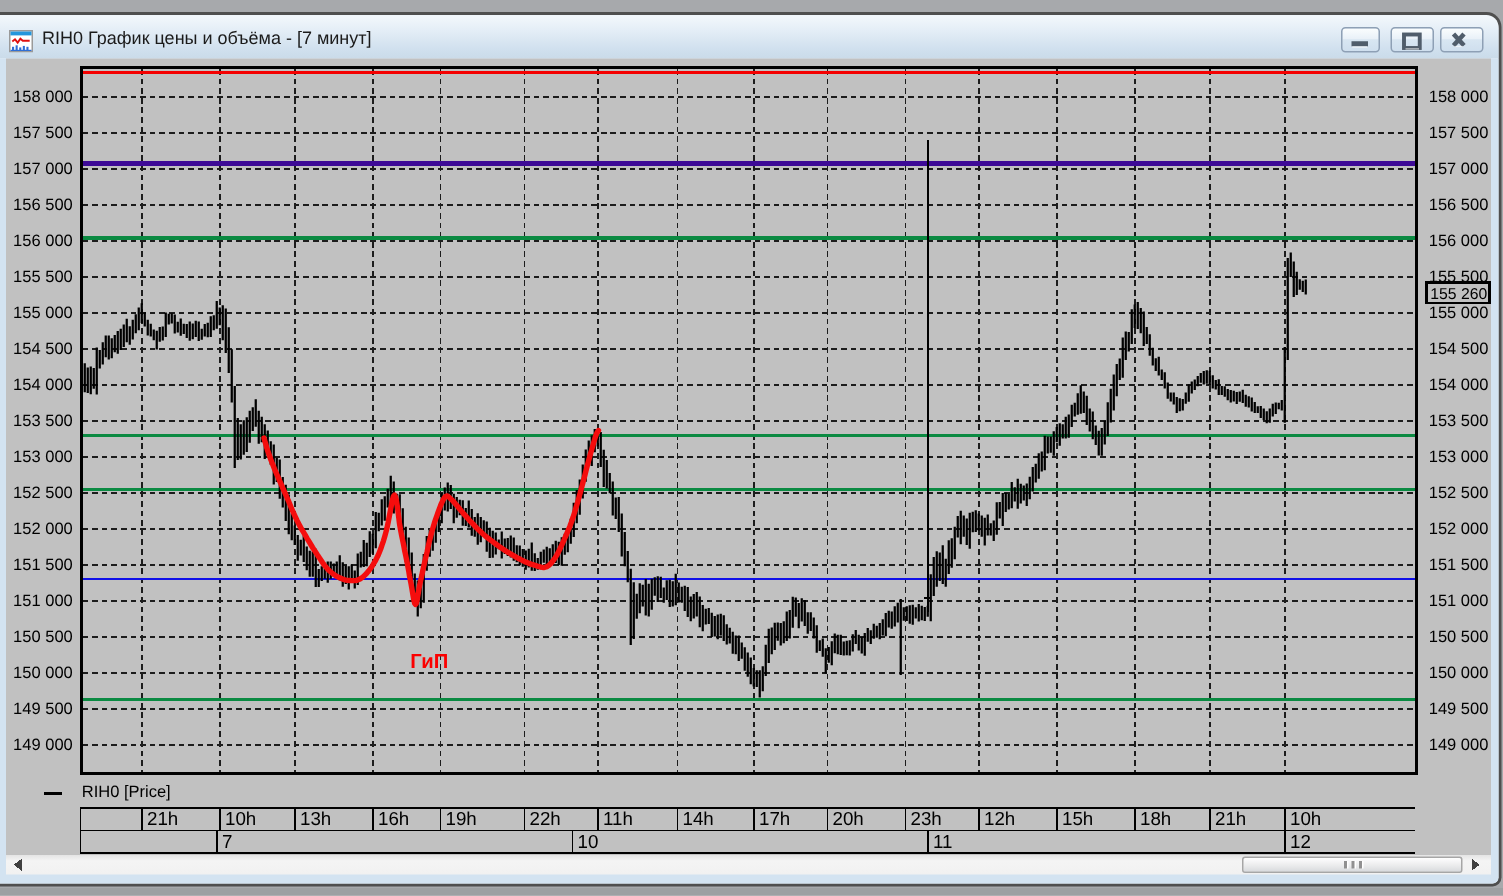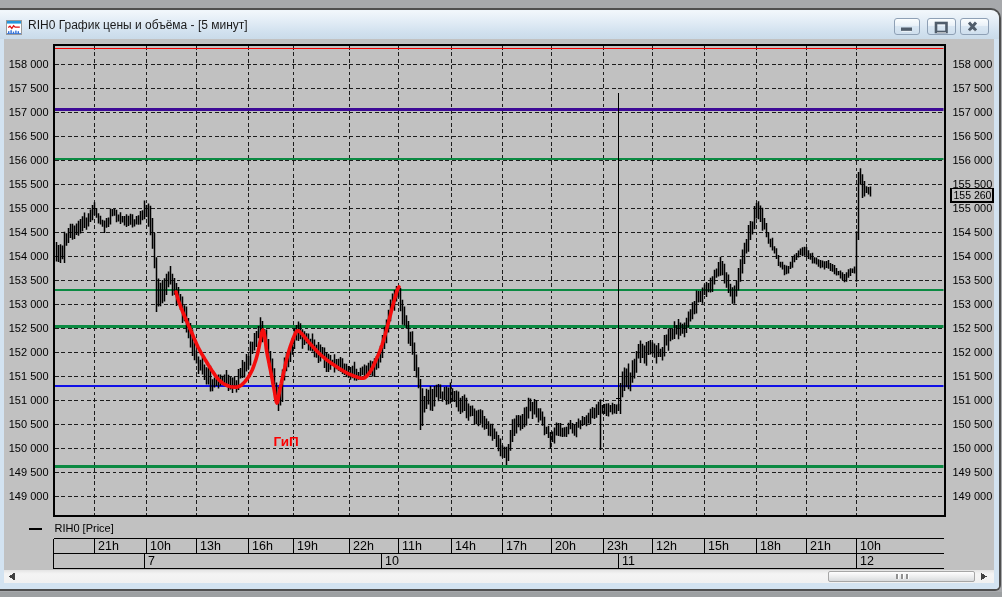--- a/index.html
+++ b/index.html
@@ -45,21 +45,21 @@
  <polyline points="2.2,7.6 4,6.2 5.8,8.4 7.6,5.8 9.2,7.2 13.8,7.2" fill="none" stroke="#e01010" stroke-width="1.25"></polyline>
  <g fill="#2f6fd6">
   <rect x="2" y="11.2" width="1.4" height="2.6"></rect>
       <rect x="4.4" y="10.2" width="1.4" height="3.6"></rect>
   <rect x="6.8" y="11.6" width="1.4" height="2.2"></rect>
       <rect x="9.2" y="10.6" width="1.4" height="3.2"></rect>
   <rect x="11.6" y="11.2" width="1.4" height="2.6"></rect>
  </g>
  <rect x="1" y="13.2" width="14" height="0.8" fill="#2f6fd6"></rect>
 </svg>
-<div id="ttext">RIH0 График цены и объёма - [5 минут]</div>
+<div id="ttext">RIH0 График цены и объёма - [7 минут]</div>
 
 <div class="wbtn" id="b-min" style="left:894px;width:26px;"></div>
 <div class="wbtn" id="b-max" style="left:927px;width:29px;"></div>
 <div class="wbtn" id="b-cls" style="left:960px;width:29px;"></div>
 <svg width="1002" height="60" style="left:0;top:0;pointer-events:none;">
  <rect x="901" y="27.5" width="11" height="3.4" fill="#505d6b"></rect>
  <rect x="901.5" y="30.9" width="10" height="0.8" fill="#ffffff" opacity="0.75"></rect>
  <rect x="936" y="23" width="10.5" height="9" fill="none" stroke="#505d6b" stroke-width="2.6"></rect>
  <rect x="937" y="32.2" width="9" height="0.8" fill="#ffffff" opacity="0.7"></rect>
  <path d="M969 22.6 L976 30.4 M976 22.6 L969 30.4" stroke="#505d6b" stroke-width="3" fill="none"></path>

